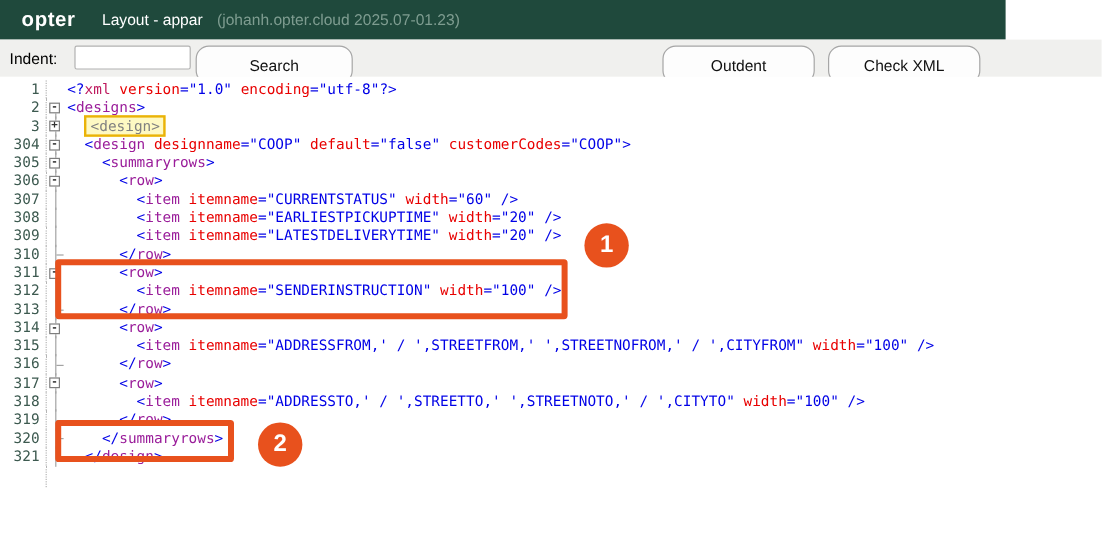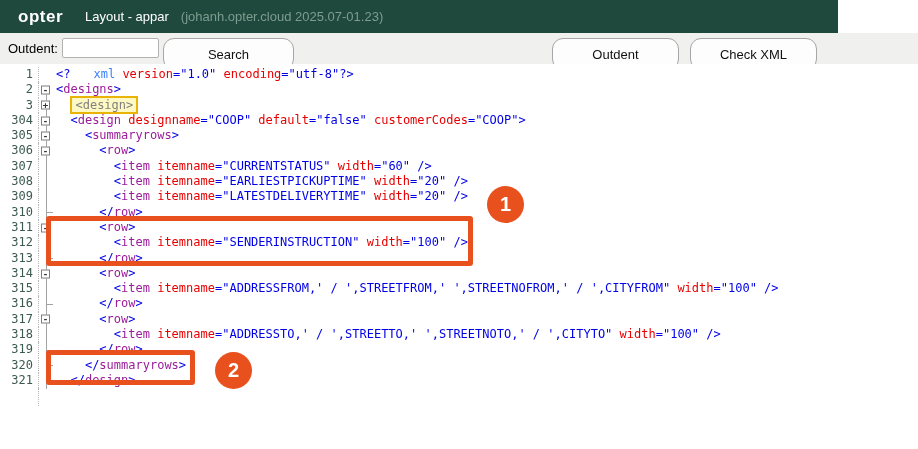--- a/index.html
+++ b/index.html
@@ -32,42 +32,42 @@
   .gut .vl.b{top:50%;}
   .gut .hl{position:absolute;left:8px;top:50%;width:6px;height:1px;background:#a3a3a3;}
   .gut .box{position:absolute;left:2px;top:50%;transform:translateY(-50%);width:9px;height:9px;
     border:1px solid #7e7e7e;background:#fff;color:#333;box-sizing:border-box;
     font:bold 9px/6px "DejaVu Sans Mono",monospace;text-align:center;cursor:pointer;}
   .code{white-space:pre;margin-left:1px;color:#000;}
   .tk-d{color:#0000E6;}   
   .tk-v{color:#0000E6;}   
   .tk-t{color:#9A1D9A;}   
   .tk-a{color:#E80000;}   
-  .tk-p{color:#3b82f6;margin-left:23px;}   
+  .tk-p{color:#be185d;}   
   .collapsed-tag{color:#808080;border:2px solid #eab308;background:#fef9c3;padding:0 3px;}
   
   .ann-rect{position:absolute;border:5px solid #E8511D;border-radius:3px;z-index:5;pointer-events:none;}
   .rect1{left:46px;top:216px;width:417px;height:40px;}
   .rect2{left:46px;top:350px;width:139px;height:25px;}
   .badge{position:absolute;width:37px;height:37px;border-radius:50%;background:#E8511D;color:#fff;
     font-weight:bold;font-size:20px;display:flex;align-items:center;justify-content:center;z-index:6;}
   .badge1{left:487px;top:186px;}
   .badge2{left:215px;top:352px;}
 </style>
 </head>
 <body>
 
 <div class="header">
   <span class="logo">opter</span>
   <span class="hdr-title">Layout - appar</span>
   <span class="hdr-sub">(johanh.opter.cloud 2025.07-01.23)</span>
 </div>
 
 <div class="toolbar">
-  <span class="search-label">Outdent:</span>
+  <span class="search-label">Indent:</span>
   <input class="search-input" type="text" value="" style="">
   <button class="pill btn-search">Search</button>
   <button class="pill btn-outdent">Outdent</button>
   <button class="pill btn-checkxml">Check XML</button>
 </div>
 
 <div class="editor" id="editor">
     <div class="line">
       <span class="lnum">1</span>
       <div class="gut"></div>

